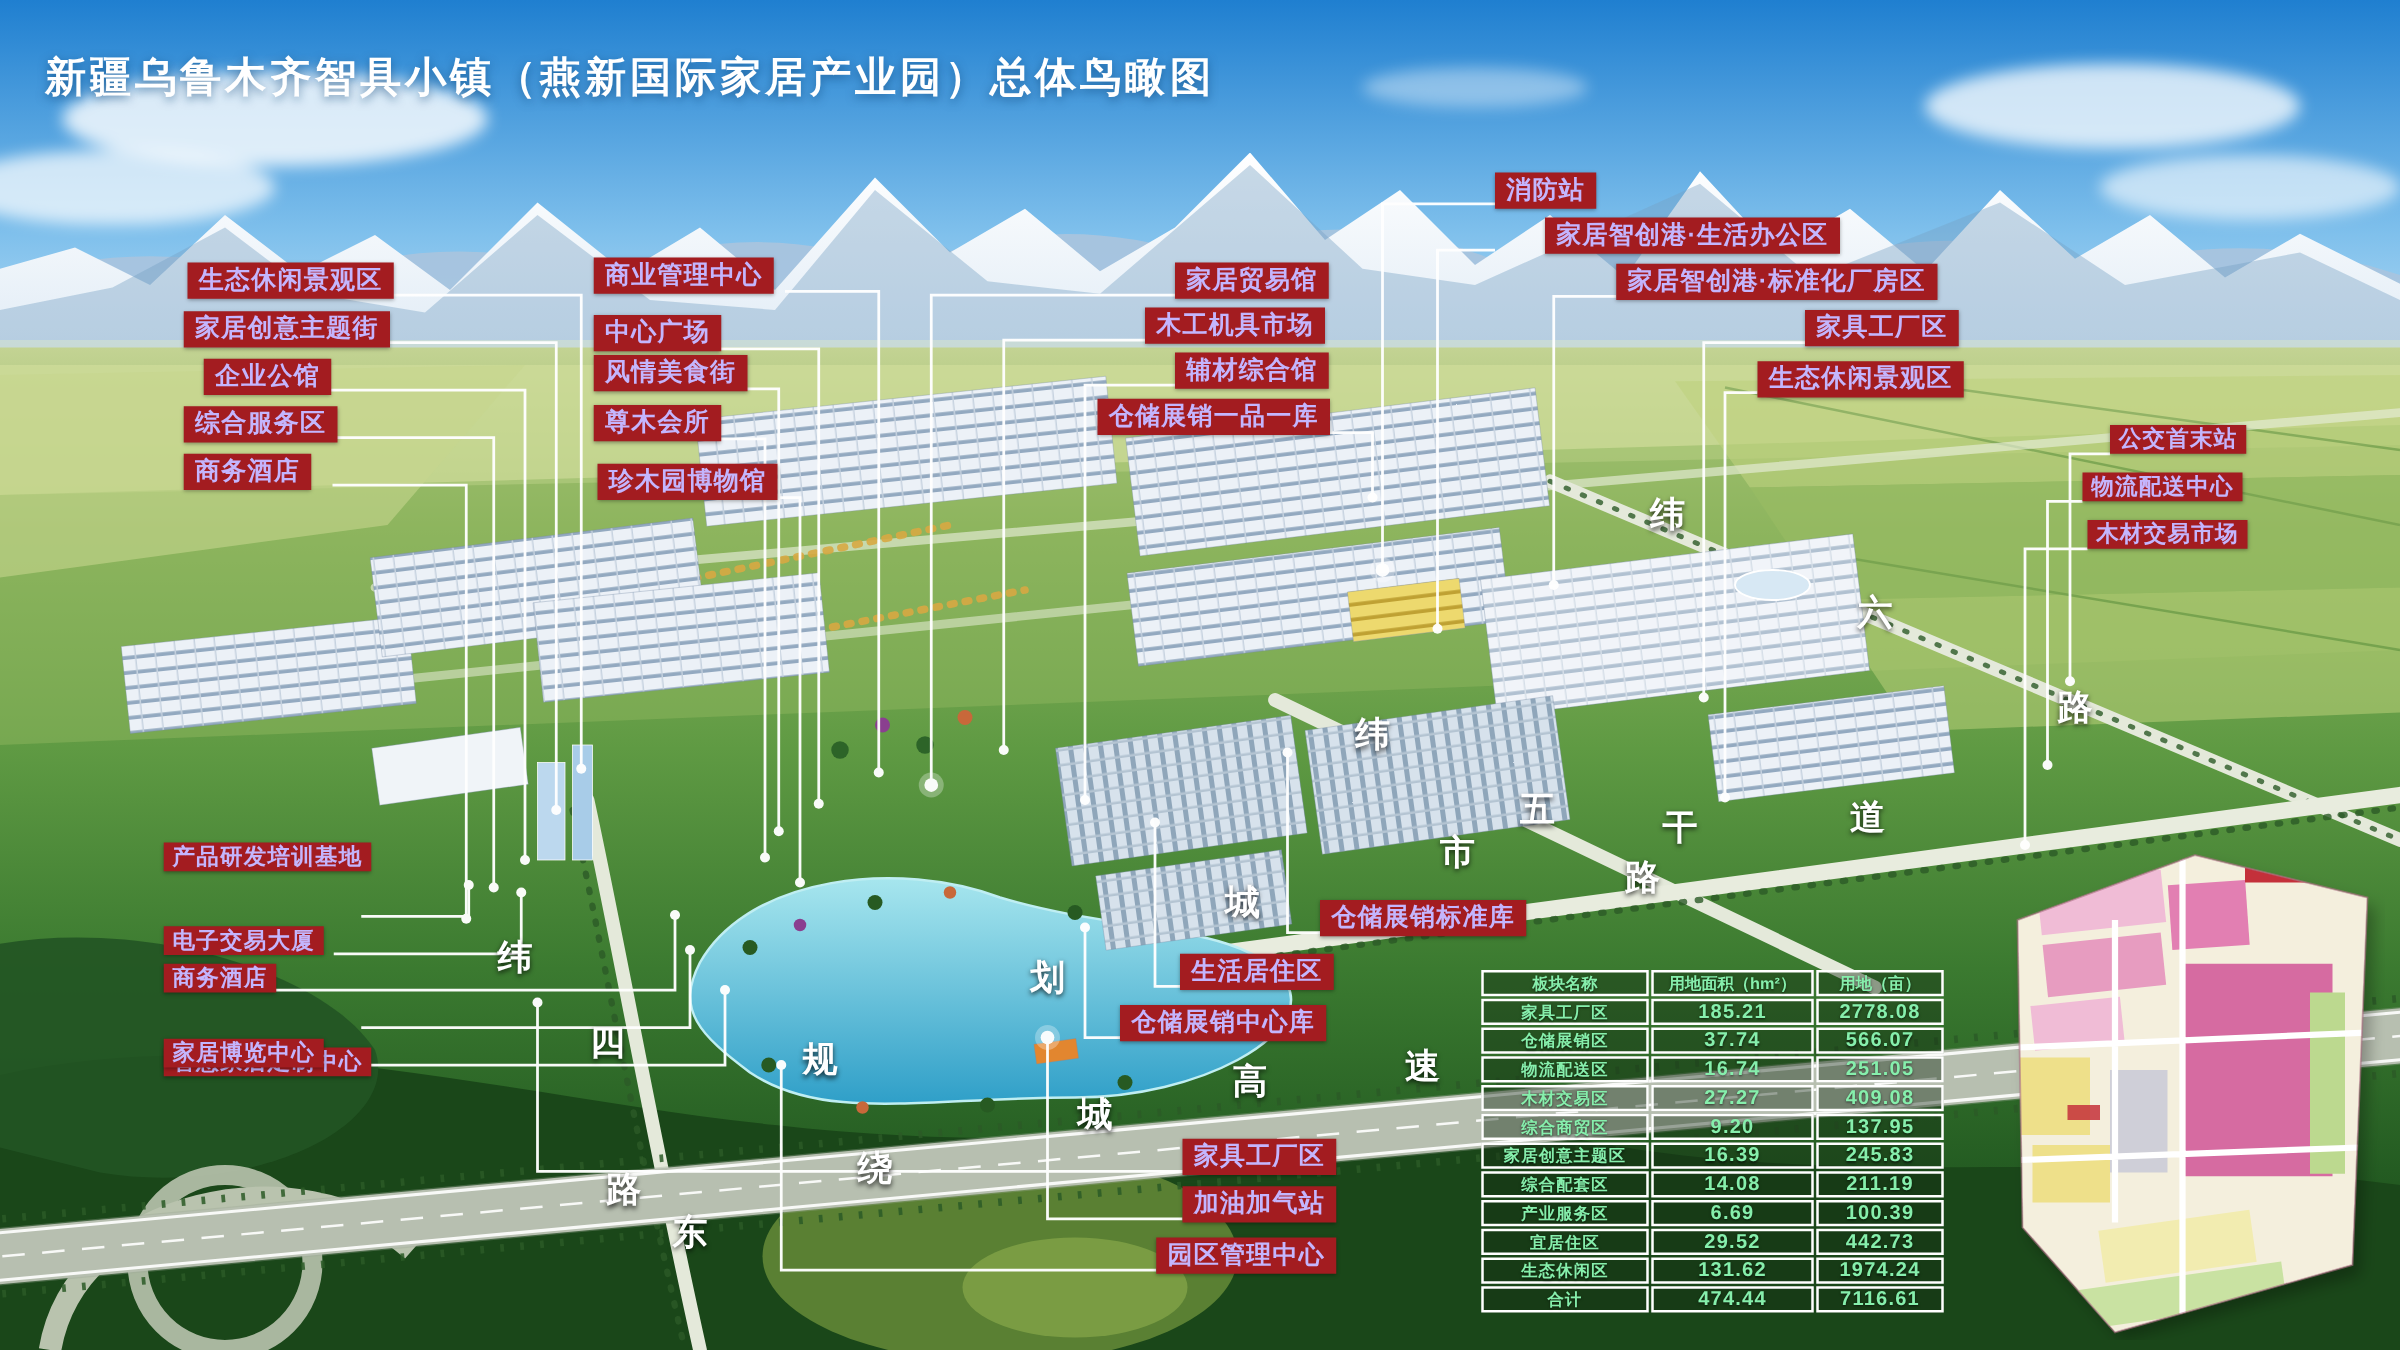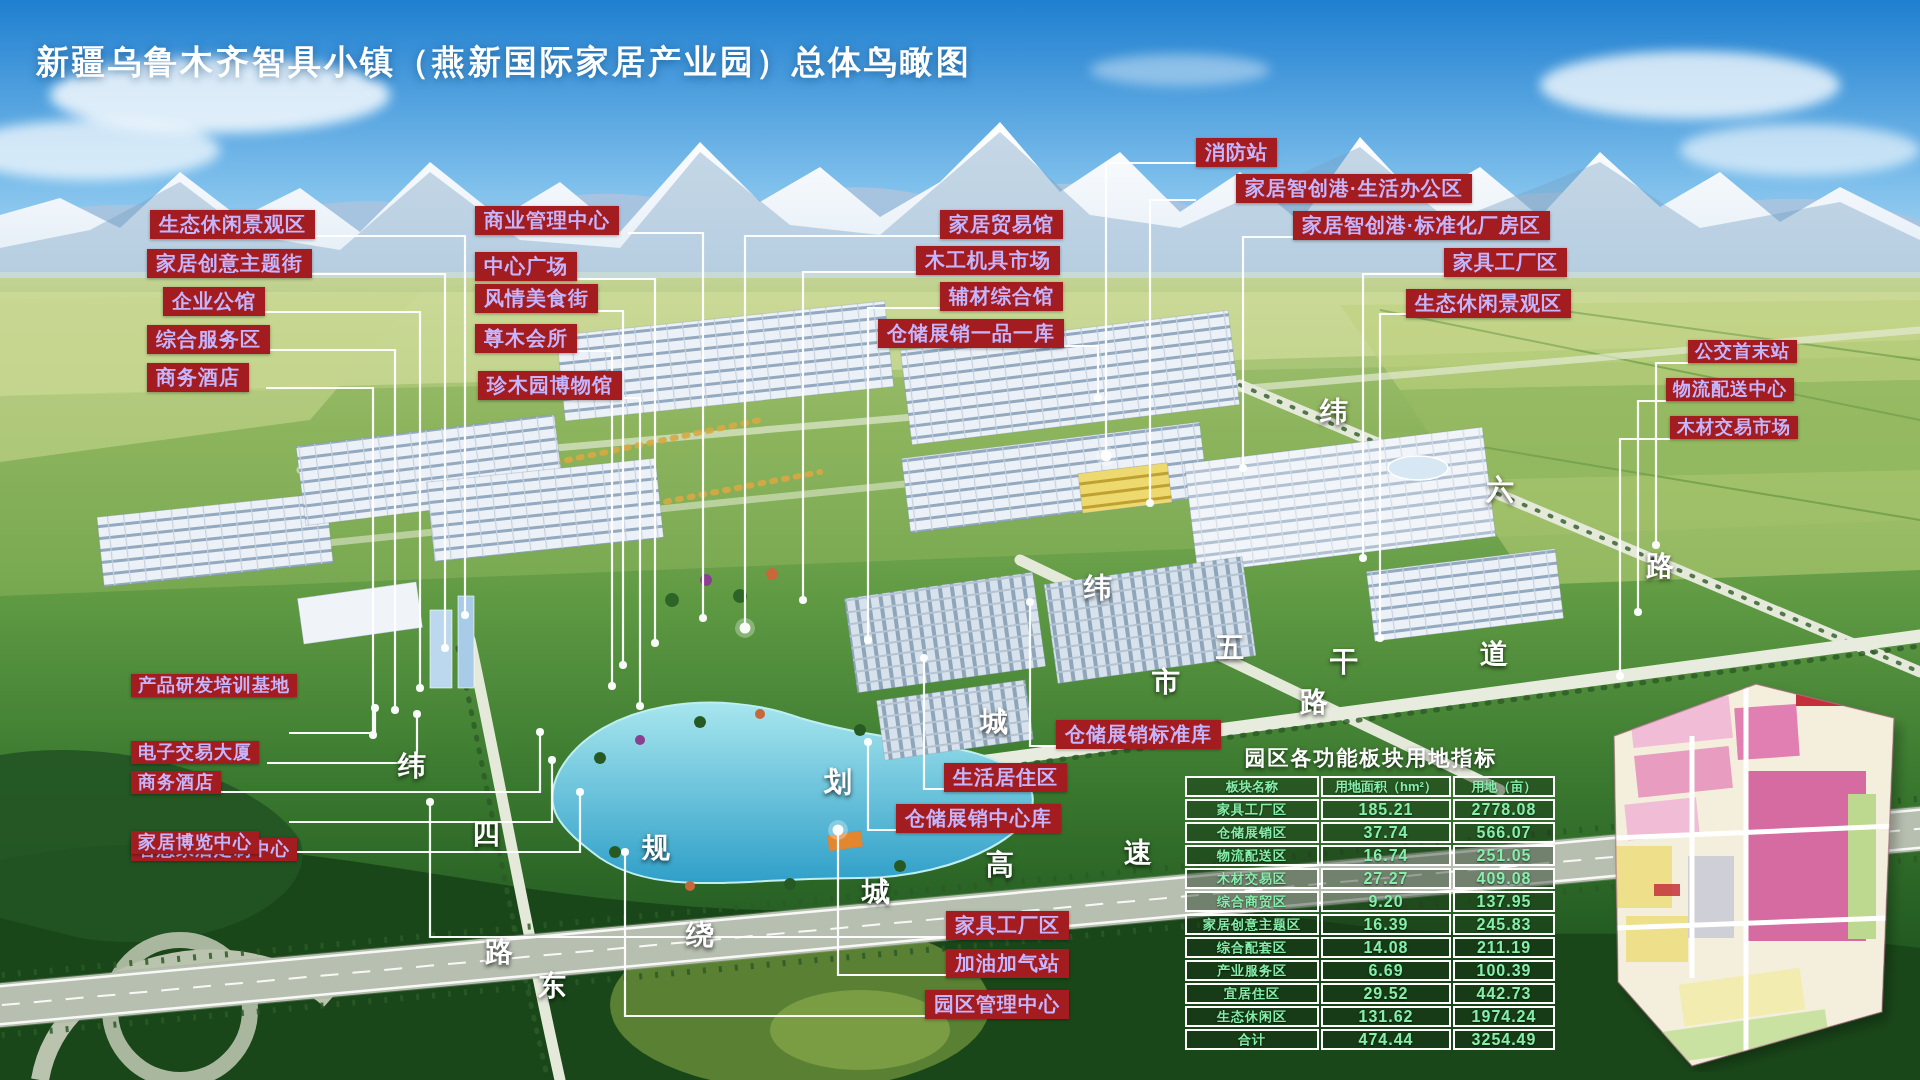--- a/index.html
+++ b/index.html
@@ -327,21 +327,20 @@
       <span class="road-char" style="left: 1330px; top: 648px;">干</span>
       <span class="road-char" style="left: 1480px; top: 640px;">道</span>
       <span class="road-char" style="left: 1084px; top: 574px;">纬</span>
       <span class="road-char" style="left: 1216px; top: 634px;">五</span>
       <span class="road-char" style="left: 1300px; top: 688px;">路</span>
       <span class="road-char" style="left: 1320px; top: 398px;">纬</span>
       <span class="road-char" style="left: 1486px; top: 476px;">六</span>
       <span class="road-char" style="left: 1646px; top: 552px;">路</span>
     </div>
 
-  <div id="table-title">园区各功能板块用地指标</div>
   <div id="table-grid">
       <div class="tcell th">板块名称</div>
       <div class="tcell th">用地面积（hm²）</div>
       <div class="tcell th">用地（亩）</div>
       <div class="tcell tname">家具工厂区</div>
       <div class="tcell tnum">185.21</div>
       <div class="tcell tnum">2778.08</div>
       <div class="tcell tname">仓储展销区</div>
       <div class="tcell tnum">37.74</div>
       <div class="tcell tnum">566.07</div>
@@ -364,16 +363,16 @@
       <div class="tcell tnum">6.69</div>
       <div class="tcell tnum">100.39</div>
       <div class="tcell tname">宜居住区</div>
       <div class="tcell tnum">29.52</div>
       <div class="tcell tnum">442.73</div>
       <div class="tcell tname">生态休闲区</div>
       <div class="tcell tnum">131.62</div>
       <div class="tcell tnum">1974.24</div>
       <div class="tcell tname">合计</div>
       <div class="tcell tnum">474.44</div>
-      <div class="tcell tnum">3254.49</div>
+      <div class="tcell tnum">7116.61</div>
     </div>
 
 </div>
 
 </body></html>

